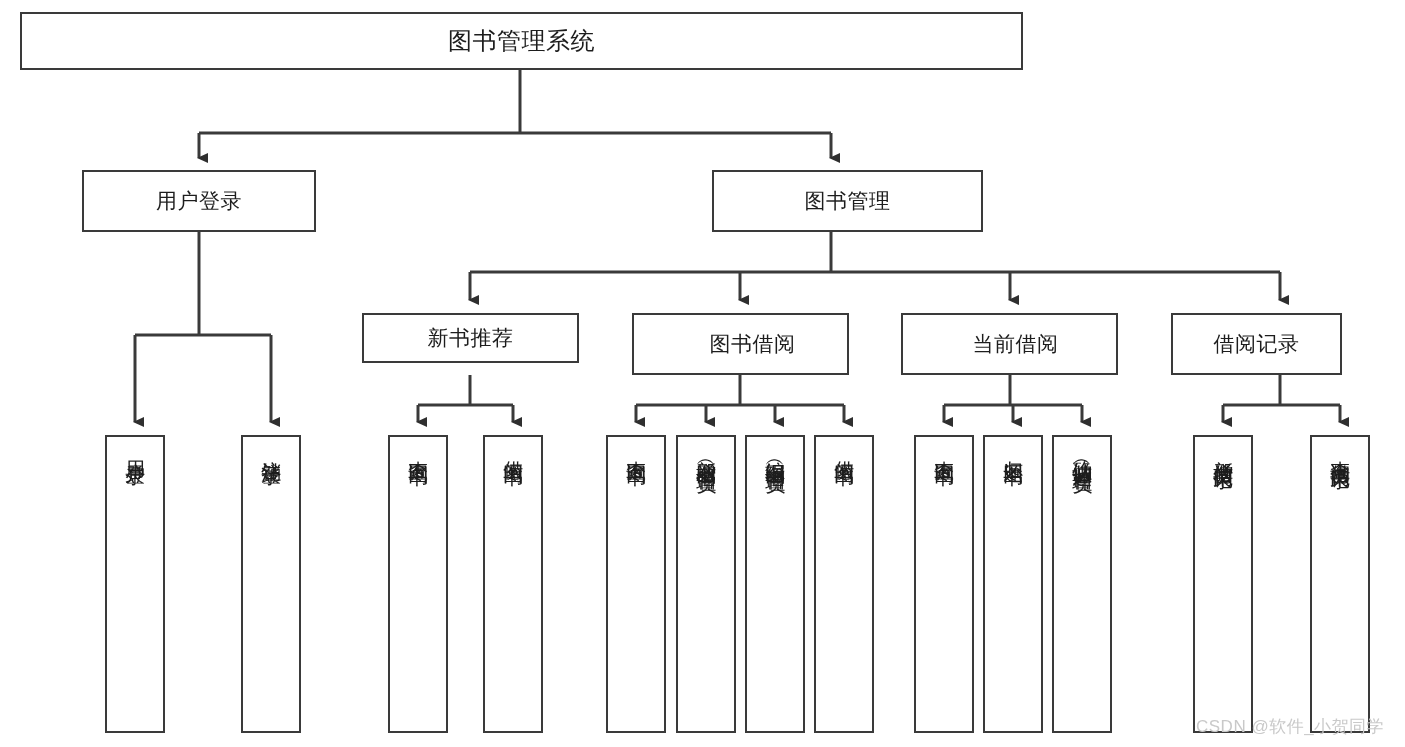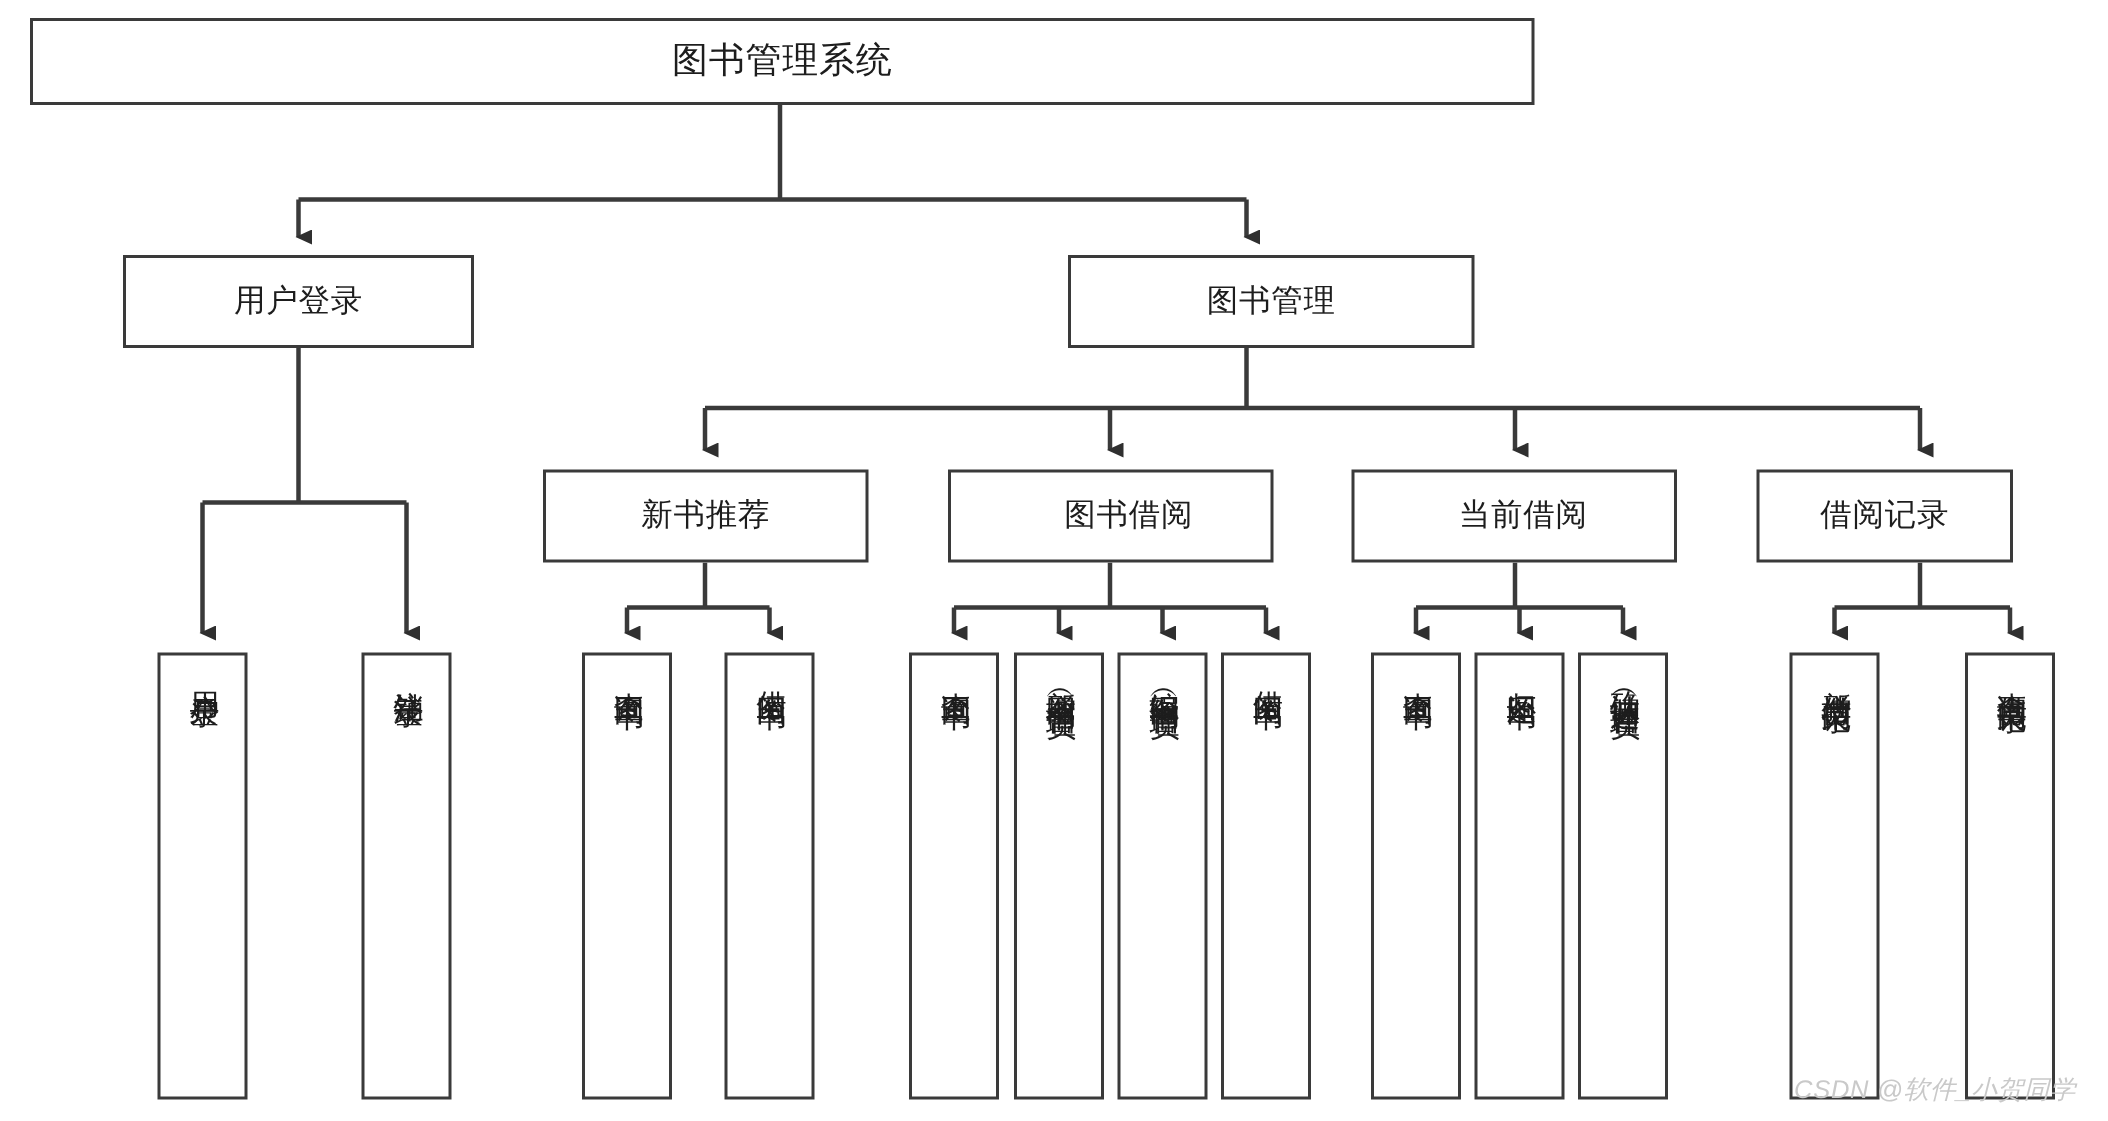--- a/index.html
+++ b/index.html
@@ -61,21 +61,20 @@
     letter-spacing: 2px;
     white-space: nowrap;
   }
   .watermark {
     position: absolute;
     color: #c9c9c9;
     font-size: 17px;
     white-space: nowrap;
     z-index: 3;
     letter-spacing: 0.5px;
-    font-style: italic;
   }
 </style>
 </head>
 <body>
 
 <div id="canvas">
 
   <svg id="wires" viewBox="0 0 1405 747">
     <defs>
       <marker id="arw" markerWidth="12" markerHeight="12" refX="5" refY="9" orient="auto" markerUnits="userSpaceOnUse">
@@ -130,21 +129,21 @@
     <span class="lbl">图书管理系统</span>
   </div>
 
   <div class="node horizontal" style="left:82px; top:170px; width:234px; height:62px;">
     <span class="lbl">用户登录</span>
   </div>
   <div class="node horizontal" style="left:712px; top:170px; width:271px; height:62px;">
     <span class="lbl">图书管理</span>
   </div>
 
-  <div class="node horizontal" style="left:362px; top:313px; width:217px; height:62px;">
+  <div class="node horizontal" style="left:362px; top:313px; width:217px; height:50px;">
     <span class="lbl">新书推荐</span>
   </div>
   <div class="node horizontal" style="left:632px; top:313px; width:217px; height:62px;padding-left:24px;">
     <span class="lbl">图书借阅</span>
   </div>
   <div class="node horizontal" style="left:901px; top:313px; width:217px; height:62px;padding-left:12px;">
     <span class="lbl">当前借阅</span>
   </div>
   <div class="node horizontal" style="left:1171px; top:313px; width:171px; height:62px;">
     <span class="lbl">借阅记录</span>

